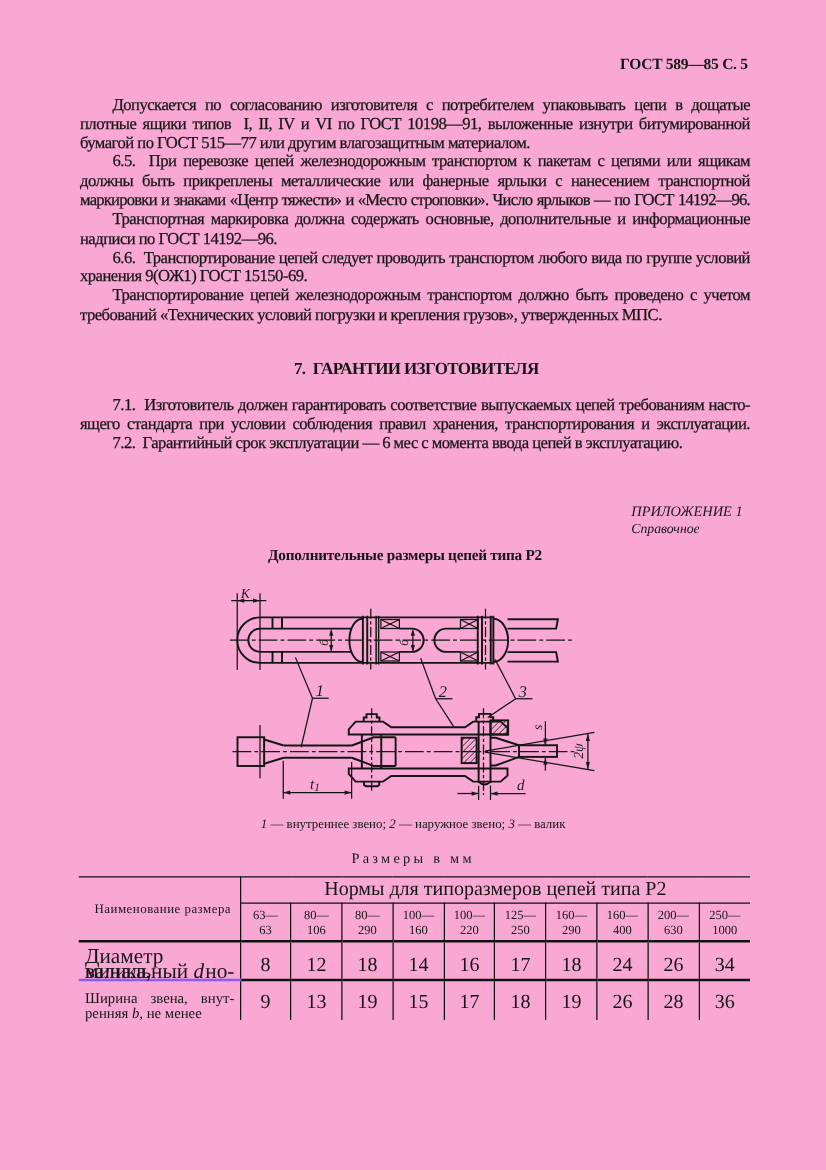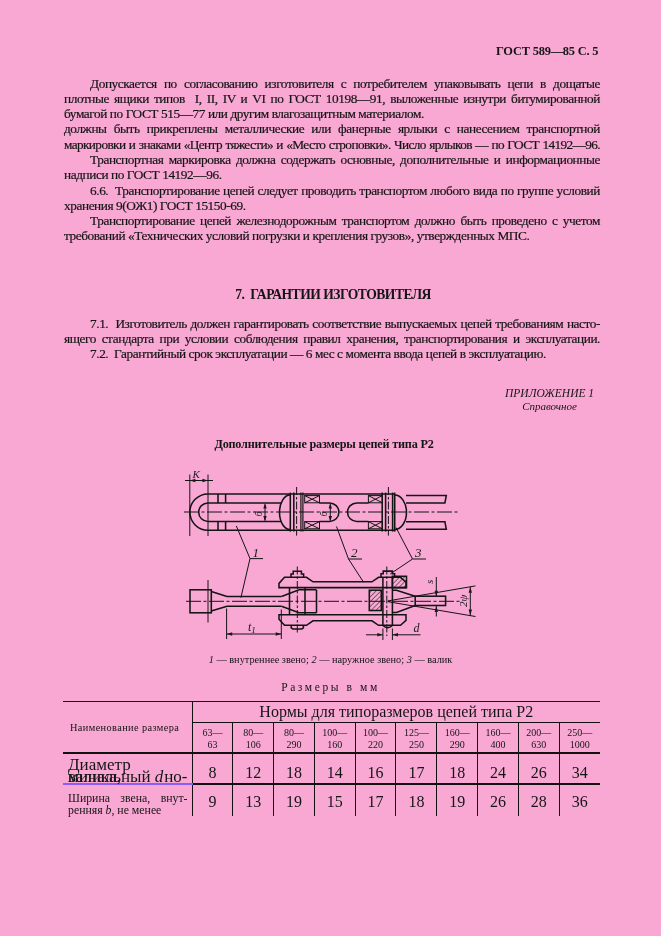--- a/index.html
+++ b/index.html
@@ -12,39 +12,40 @@
 </style></head>
 <body>
 <div id="page">
 
 <div class="hdr" style="top:44px;left:496px;">ГОСТ 589—85 С. 5</div>
 
 <div class="bl" style="top:75.5px;">
 <div class="ln ind">Допускается по согласованию изготовителя с потребителем упаковывать цепи в дощатые</div>
 <div class="ln">плотные ящики типов&nbsp; I, II, IV и VI по ГОСТ 10198—91, выложенные изнутри битумированной</div>
 <div class="lnl">бумагой по ГОСТ 515—77 или другим влагозащитным материалом.</div>
+<div class="ln ind">6.5.&nbsp; При перевозке цепей железнодорожным транспортом к пакетам с цепями или ящикам</div>
 <div class="ln">должны быть прикреплены металлические или фанерные ярлыки с нанесением транспортной</div>
 <div class="ln" style="letter-spacing:-0.62px;">маркировки и знаками «Центр тяжести» и «Место строповки». Число ярлыков — по ГОСТ 14192—96.</div>
 <div class="ln ind">Транспортная маркировка должна содержать основные, дополнительные и информационные</div>
 <div class="lnl">надписи по ГОСТ 14192—96.</div>
 <div class="ln ind">6.6.&nbsp; Транспортирование цепей следует проводить транспортом любого вида по группе условий</div>
 <div class="lnl">хранения 9(ОЖ1) ГОСТ 15150-69.</div>
 <div class="ln ind">Транспортирование цепей железнодорожным транспортом должно быть проведено с учетом</div>
 <div class="lnl">требований «Технических условий погрузки и крепления грузов», утвержденных МПС.</div>
 </div>
 
 <div style="position:absolute;top:286.8px;left:65px;width:536px;text-align:center;font-weight:bold;font-size:13.6px;letter-spacing:-0.5px;">7.&nbsp; ГАРАНТИИ ИЗГОТОВИТЕЛЯ</div>
 
 <div class="bl" style="top:315.5px;">
 <div class="ln ind">7.1.&nbsp; Изготовитель должен гарантировать соответствие выпускаемых цепей требованиям насто-</div>
 <div class="ln">ящего стандарта при условии соблюдения правил хранения, транспортирования и эксплуатации.</div>
 <div class="lnl ind">7.2.&nbsp; Гарантийный срок эксплуатации — 6 мес с момента ввода цепей в эксплуатацию.</div>
 </div>
 
-<div style="position:absolute;top:387px;left:505px;text-align:center;font-style:italic;font-size:11.5px;">
+<div style="position:absolute;top:404px;left:505px;text-align:left;font-style:italic;font-size:11.5px;">
 <div style="height:13.3px;line-height:13.3px;">ПРИЛОЖЕНИЕ 1</div>
 <div style="height:13.3px;line-height:13.3px;font-size:11px;">Справочное</div>
 </div>
 
 <div style="position:absolute;top:437px;left:64px;width:520px;text-align:center;font-weight:bold;font-size:12.2px;letter-spacing:-0.2px;">Дополнительные размеры цепей типа Р2</div>
 
 <svg style="position:absolute;left:0;top:0;" width="661" height="936" viewBox="0 0 661 936">
 <defs>
 <pattern id="h45" width="3.4" height="3.4" patternTransform="rotate(45)" patternUnits="userSpaceOnUse">
 <line x1="0" y1="0" x2="0" y2="3.4" stroke="#1a1a1a" stroke-width="1.05"></line>
@@ -240,21 +241,21 @@
 <div style="position:absolute;top:680.5px;left:0;width:661px;text-align:center;font-size:11.5px;letter-spacing:2.6px;">Размеры в мм</div>
 
 <div style="position:absolute;top:701px;left:63px;width:537px;">
 <table style="border-collapse:collapse;table-layout:fixed;width:537px;font-size:10px;">
 <colgroup>
           <col style="width:129px;">
           <col span="10" style="width:40.8px;">
         </colgroup>
 <tbody>
           <tr>
-<td rowspan="2" style="border-top:1.4px solid #111;border-right:1.4px solid #111;border-bottom:2.8px solid #111;text-align:left;font-size:10.3px;letter-spacing:0.4px;text-indent:6px;">Наименование размера</td>
+<td rowspan="2" style="border-top:1.4px solid #111;border-right:1.4px solid #111;border-bottom:2.8px solid #111;text-align:center;font-size:10.3px;letter-spacing:0.4px;text-indent:6px;">Наименование размера</td>
 <td colspan="10" style="border-top:1.4px solid #111;border-bottom:1px solid #111;text-align:center;height:15px;font-size:16px;letter-spacing:0;">Нормы для типоразмеров цепей типа Р2</td>
 </tr>
 <tr>
 <td class="sh">63—<br>63</td>
 <td class="sh">80—<br>106</td>
 <td class="sh">80—<br>290</td>
 <td class="sh">100—<br>160</td>
 <td class="sh">100—<br>220</td>
 <td class="sh">125—<br>250</td>
 <td class="sh">160—<br>290</td>

